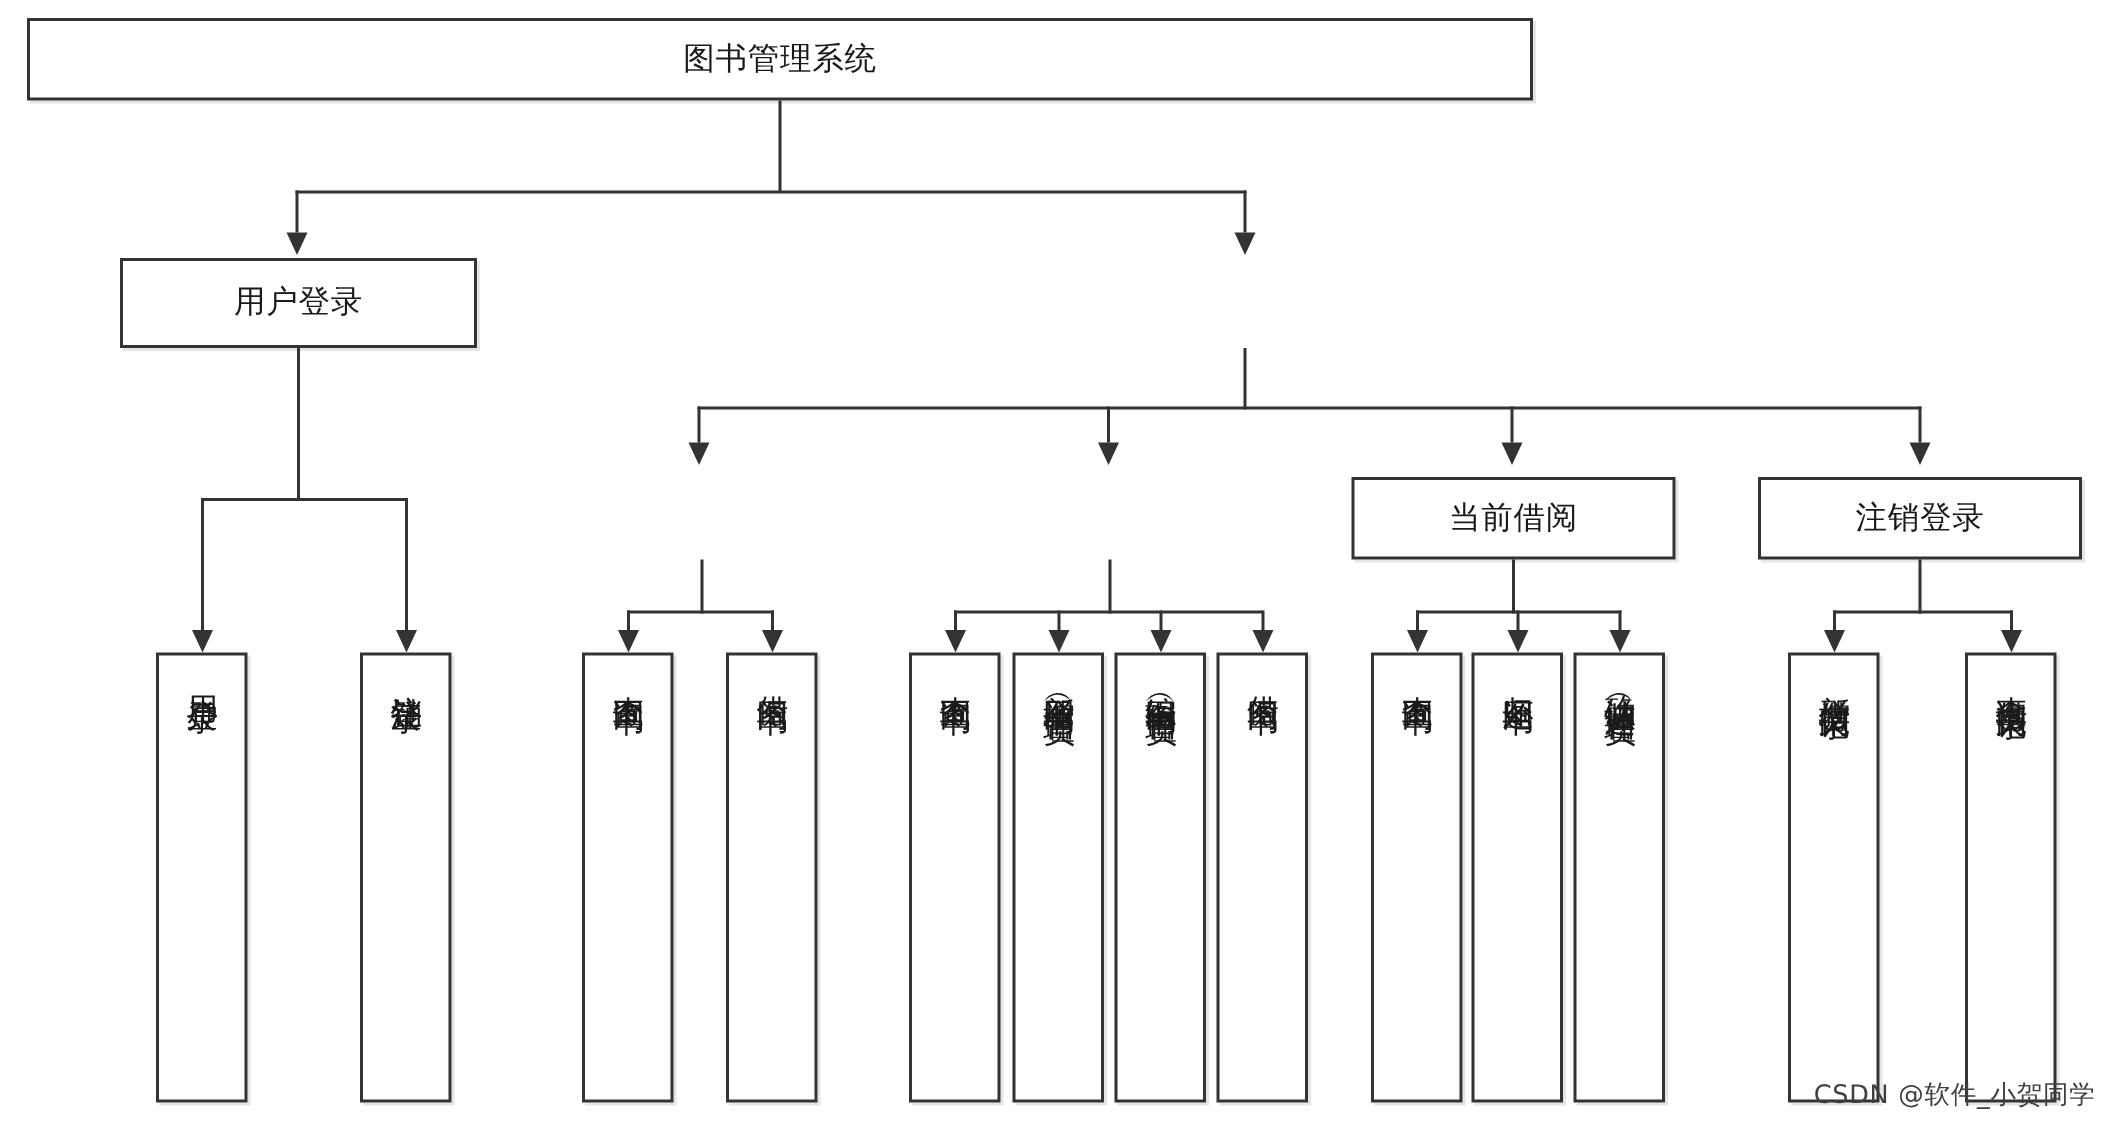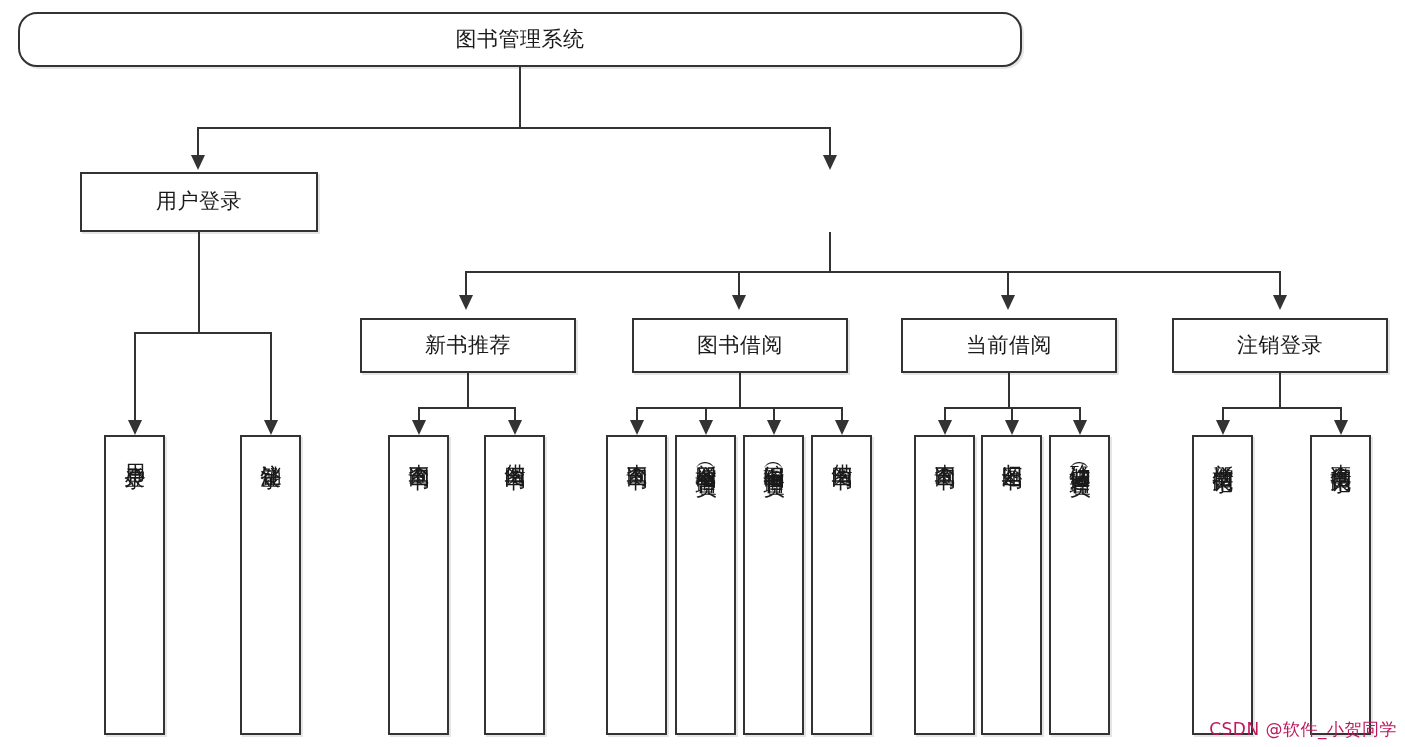--- a/index.html
+++ b/index.html
@@ -72,31 +72,31 @@
     border-right: 7px solid transparent;
     border-top: 15px solid #333333;
   }
 
   
   #watermark {
     position: absolute;
     right: 8px;
     bottom: 6px;
     font-size: 17px;
-    color: #be185d;
+    color: #404040;
     white-space: nowrap;
     letter-spacing: 0.5px;
   }
 </style>
 </head>
 <body>
 
 <div id="canvas">
 
-  <div class="node node-h" style="left:18px; top:12px; width:1004px; height:55px;border-radius:19px;">
+  <div class="node node-h" style="left:18px; top:12px; width:1004px; height:55px;">
     <span class="label">图书管理系统</span>
   </div>
 
   <div class="vline" style="left:519px; top:67px; height:61px;"></div>
 
   <div class="hline" style="left:197px; top:127px; width:634px;"></div>
 
   <div class="vline" style="left:197px; top:127px; height:28px;"></div>
   <div class="arrow" style="left:191px; top:155px;"></div>
   <div class="vline" style="left:829px; top:127px; height:28px;"></div>
@@ -125,26 +125,20 @@
   <div class="hline" style="left:465px; top:271px; width:816px;"></div>
   <div class="vline" style="left:465px; top:271px; height:24px;"></div>
   <div class="arrow" style="left:459px; top:295px;"></div>
   <div class="vline" style="left:738px; top:271px; height:24px;"></div>
   <div class="arrow" style="left:732px; top:295px;"></div>
   <div class="vline" style="left:1007px; top:271px; height:24px;"></div>
   <div class="arrow" style="left:1001px; top:295px;"></div>
   <div class="vline" style="left:1279px; top:271px; height:24px;"></div>
   <div class="arrow" style="left:1273px; top:295px;"></div>
 
-  <div class="node node-h" style="left:360px; top:318px; width:216px; height:55px;">
-    <span class="label">新书推荐</span>
-  </div>
-  <div class="node node-h" style="left:632px; top:318px; width:216px; height:55px;">
-    <span class="label">图书借阅</span>
-  </div>
   <div class="node node-h" style="left:901px; top:318px; width:216px; height:55px;justify-content:center;">
     <span class="label">当前借阅</span>
   </div>
   <div class="node node-h" style="left:1172px; top:318px; width:216px; height:55px;">
     <span class="label">注销登录</span>
   </div>
 
   <div class="vline" style="left:467px; top:373px; height:36px;"></div>
   <div class="hline" style="left:418px; top:407px; width:98px;"></div>
   <div class="vline" style="left:418px; top:407px; height:13px;"></div>

